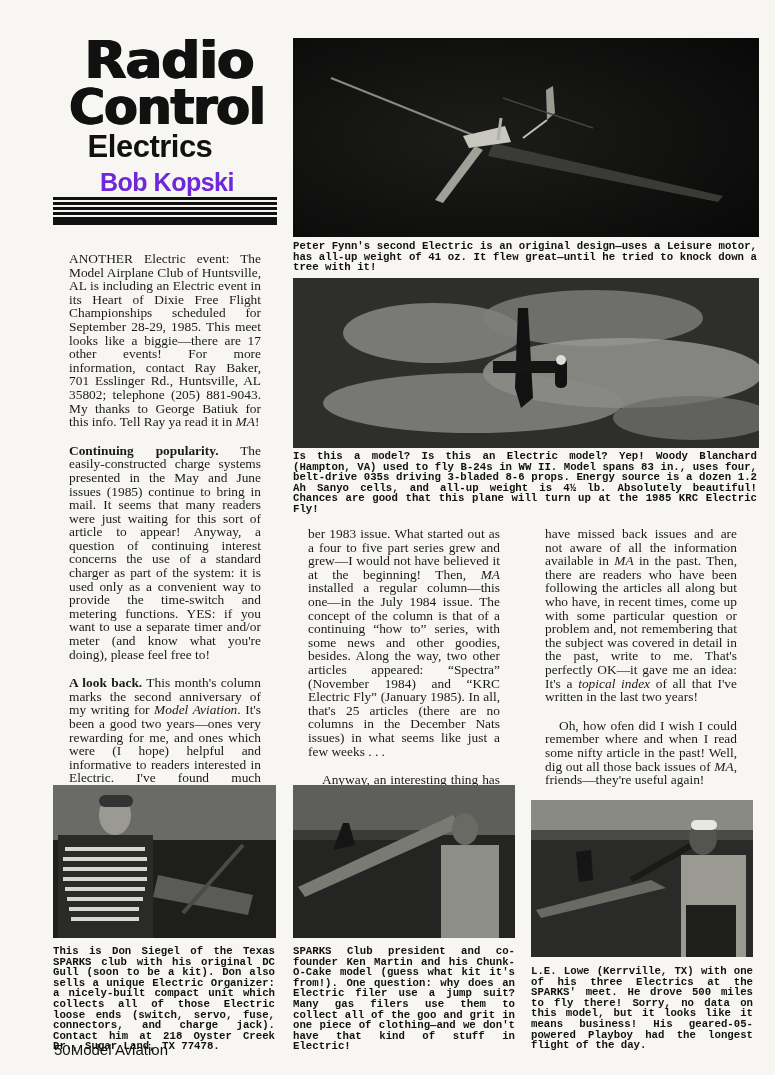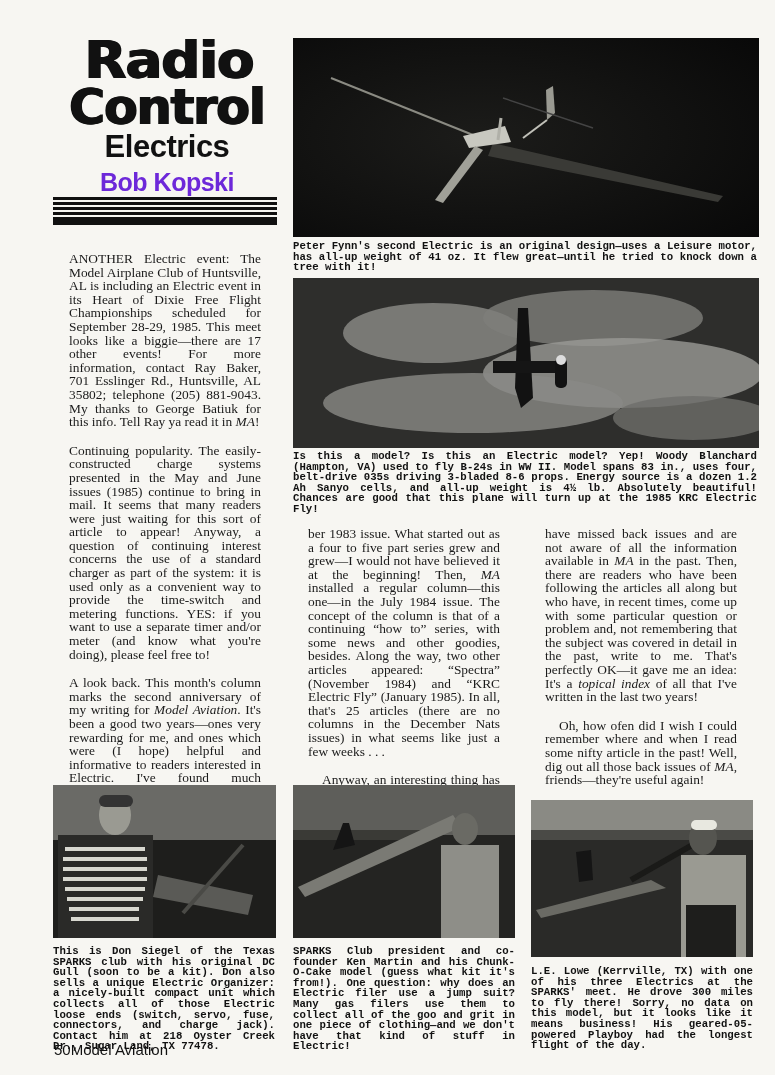--- a/index.html
+++ b/index.html
@@ -11,31 +11,31 @@
   }
   .abs { position: absolute; }
   
   .title-radio, .title-control {
     font-family: "DejaVu Sans", sans-serif; font-weight: 900;
     color: #111; letter-spacing: -1px; line-height: 1;
     text-shadow: 1px 0 #111, -1px 0 #111;
   }
   .title-radio { left: 58px; top: 34px; width: 222px; text-align: center; font-size: 52px; transform: scaleX(1.05); }
   .title-control { left: 56px; top: 82px; width: 222px; text-align: center; font-size: 50px; transform: scaleX(0.98); }
-  .title-electrics { left: 56px; top: 129px; width: 222px; text-align: center; font-family: "Liberation Sans", sans-serif; font-weight: bold; font-size: 31px; color: #111; letter-spacing: -0.5px; }
+  .title-electrics { left: 39px; top: 129px; width: 222px; text-align: center; font-family: "Liberation Sans", sans-serif; font-weight: bold; font-size: 31px; color: #111; letter-spacing: -0.5px; }
   .author { left: 56px; top: 168px; width: 222px; text-align: center; font-family: "Liberation Sans", sans-serif; font-weight: bold; font-size: 25px; color: #6d28d9; letter-spacing: -0.5px; }
   .rule-block { left: 53px; top: 197px; width: 224px; height: 33px; }
   .rule-block div { height: 3px; background: #111; margin-bottom: 2px; }
   .rule-block div.thick { height: 8px; margin-bottom: 0; }
   
   .col { font-size: 13.4px; line-height: 13.6px; text-align: justify; }
   .col p { margin: 15px; }
   .col p.indent { text-indent: 14px; }
   .col p.gap { margin-top: 13px; }
-  .col b.lead { font-weight: normal; }
+  .col b.lead { font-weight: bold; }
   
   .photo { background: #222; overflow: hidden; }
   .photo svg { display: block; width: 100%; height: 100%; }
   
   .caption { font-family: Liberation Mono, monospace; font-weight: bold; font-size: 10.7px; line-height: 10.6px; color: #111; text-align: justify; }
   .folio { left: 54px; top: 1041px; font-family: "Liberation Sans", sans-serif; font-size: 15px; color: #111; }
   .folio .num { font-weight: normal; }
 </style>
 </head>
 <body>
@@ -149,17 +149,17 @@
     <rect x="0" y="30" width="222" height="10" fill="#4a4a46"></rect>
     <polygon points="5,110 120,80 135,88 10,118" fill="#6a6a64"></polygon>
     <polygon points="45,52 60,50 62,80 48,82" fill="#151515"></polygon>
     <line x1="100" y1="80" x2="170" y2="40" stroke="#1a1a18" stroke-width="6"></line>
     <rect x="150" y="55" width="65" height="102" fill="#9a9a92"></rect>
     <ellipse cx="172" cy="38" rx="14" ry="17" fill="#555550"></ellipse>
     <rect x="160" y="20" width="26" height="10" rx="5" fill="#e8e8e0"></rect>
     <rect x="155" y="105" width="50" height="52" fill="#1e1e1c"></rect>
   </svg>
 </div>
-<div class="abs caption" style="left:531px; top:966px; width:222px;">L.E. Lowe (Kerrville, TX) with one of his three Electrics at the SPARKS' meet. He drove 300 miles to fly there! Sorry, no data on this model, but it looks like it means business! His geared-05-powered Playboy had the longest flight of the day.</div>
+<div class="abs caption" style="left:531px; top:966px; width:222px;">L.E. Lowe (Kerrville, TX) with one of his three Electrics at the SPARKS' meet. He drove 500 miles to fly there! Sorry, no data on this model, but it looks like it means business! His geared-05-powered Playboy had the longest flight of the day.</div>
 
 <div class="abs folio">
   <span class="num">50</span><span>Model Aviation</span>
 </div>
 
 </body></html>

